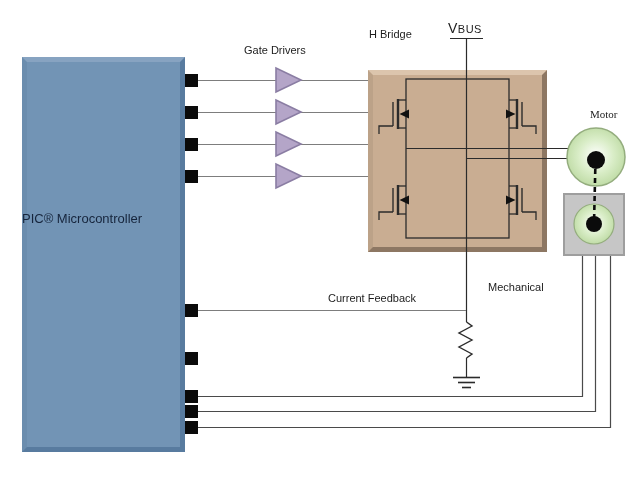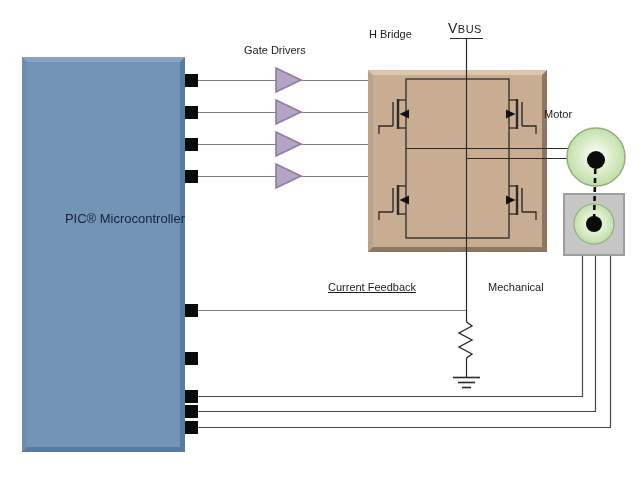--- a/index.html
+++ b/index.html
@@ -20,31 +20,31 @@
     border:5px solid;
     border-color:#dcc5ad #8d7763 #8d7763 #bca288;
   }
   .sensor {
     left:563px; top:193px; width:62px; height:63px;
     background:var(--sensor-fill,#c6c6c6);
     border:2px solid var(--sensor-border,#9e9e9e);
   }
   .micro-label {
     position:absolute; left:22px; top:211px; width:163px;
-    text-align:right; color:var(--micro-text,#16253c);
+    text-align:left; color:var(--micro-text,#16253c);
     font-size:13px; line-height:15.5px;
   }
   .lbl {
     position:absolute; color:var(--label-text,#1c1c1c);
     font-size:11px; white-space:nowrap;
   }
   .lbl-gate    { left:244px; top:44px; }
   .lbl-bridge  { left:369px; top:28px; }
-  .lbl-motor   { left:544px; top:108px; }
-  .lbl-current { left:328px; top:281px;text-decoration:underline; }
+  .lbl-motor   { left:590px; top:108px;font-family:Liberation Serif, serif; }
+  .lbl-current { left:328px; top:292px; }
   .lbl-mech    { left:488px; top:279px; width:100px; white-space:normal; line-height:16px; }
   .lbl-vbus    { left:448px; top:20px; font-size:14px; letter-spacing:0.5px; }
   .lbl-vbus .sub { font-size:11px; }
   .pin { position:absolute; left:185px; width:13px; height:13px; background:var(--pin-color,#0a0a0a); }
   svg.overlay { position:absolute; left:0; top:0; pointer-events:none; }
 </style>
 </head>
 <body>
 
 <div class="stage">

